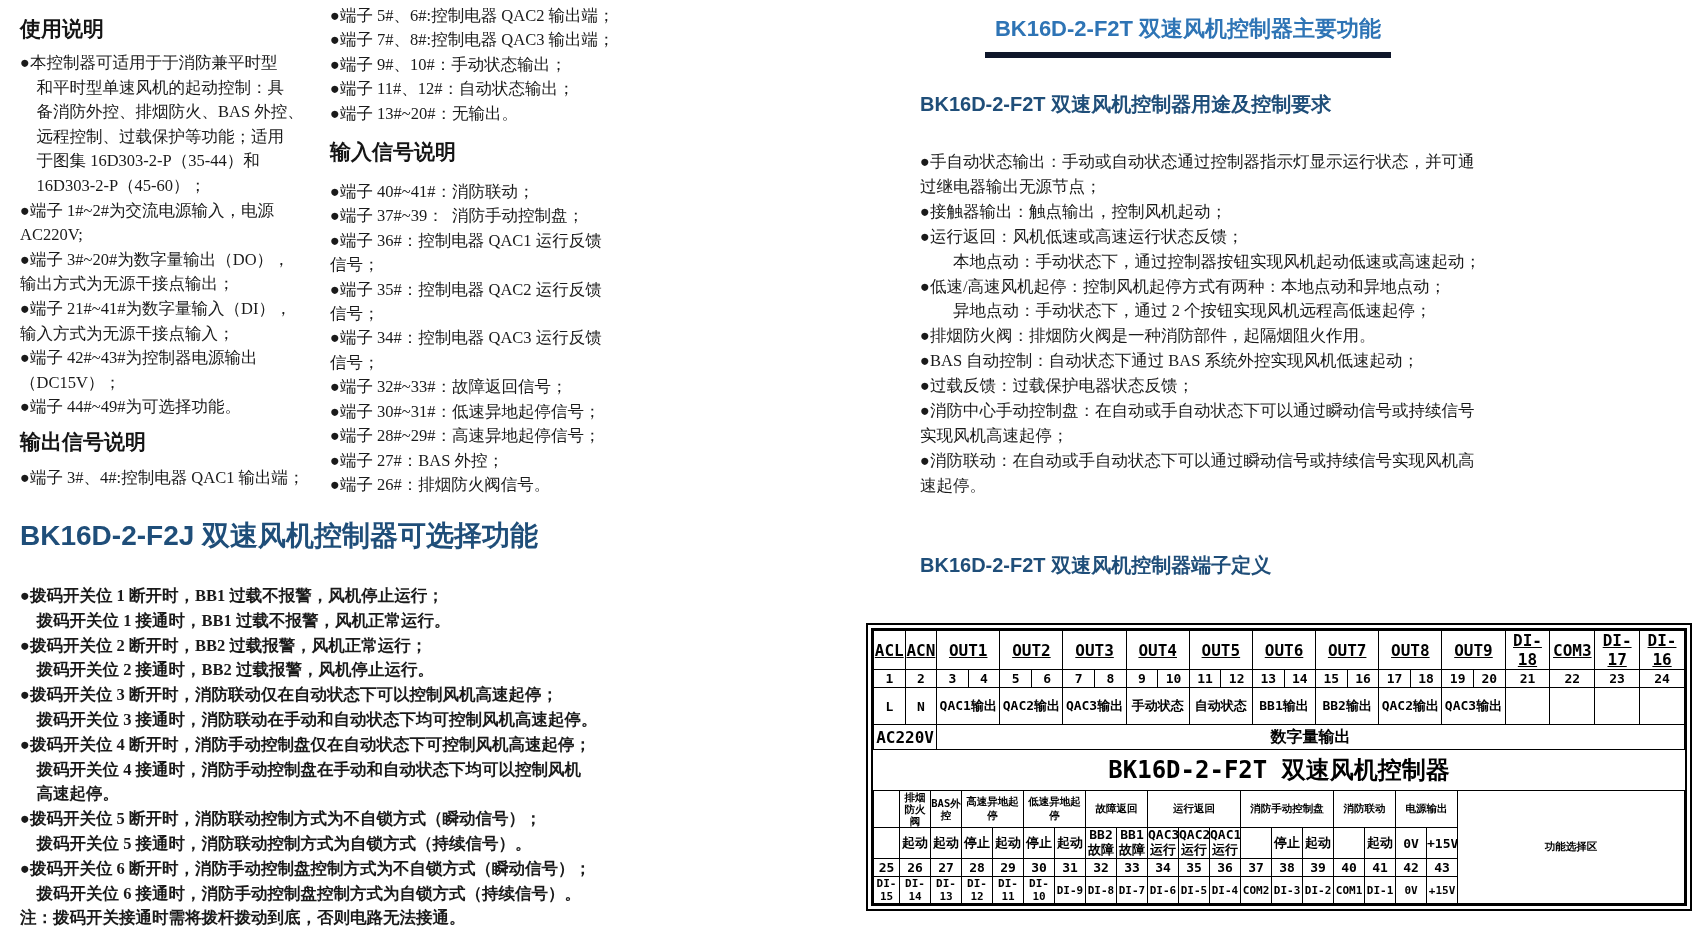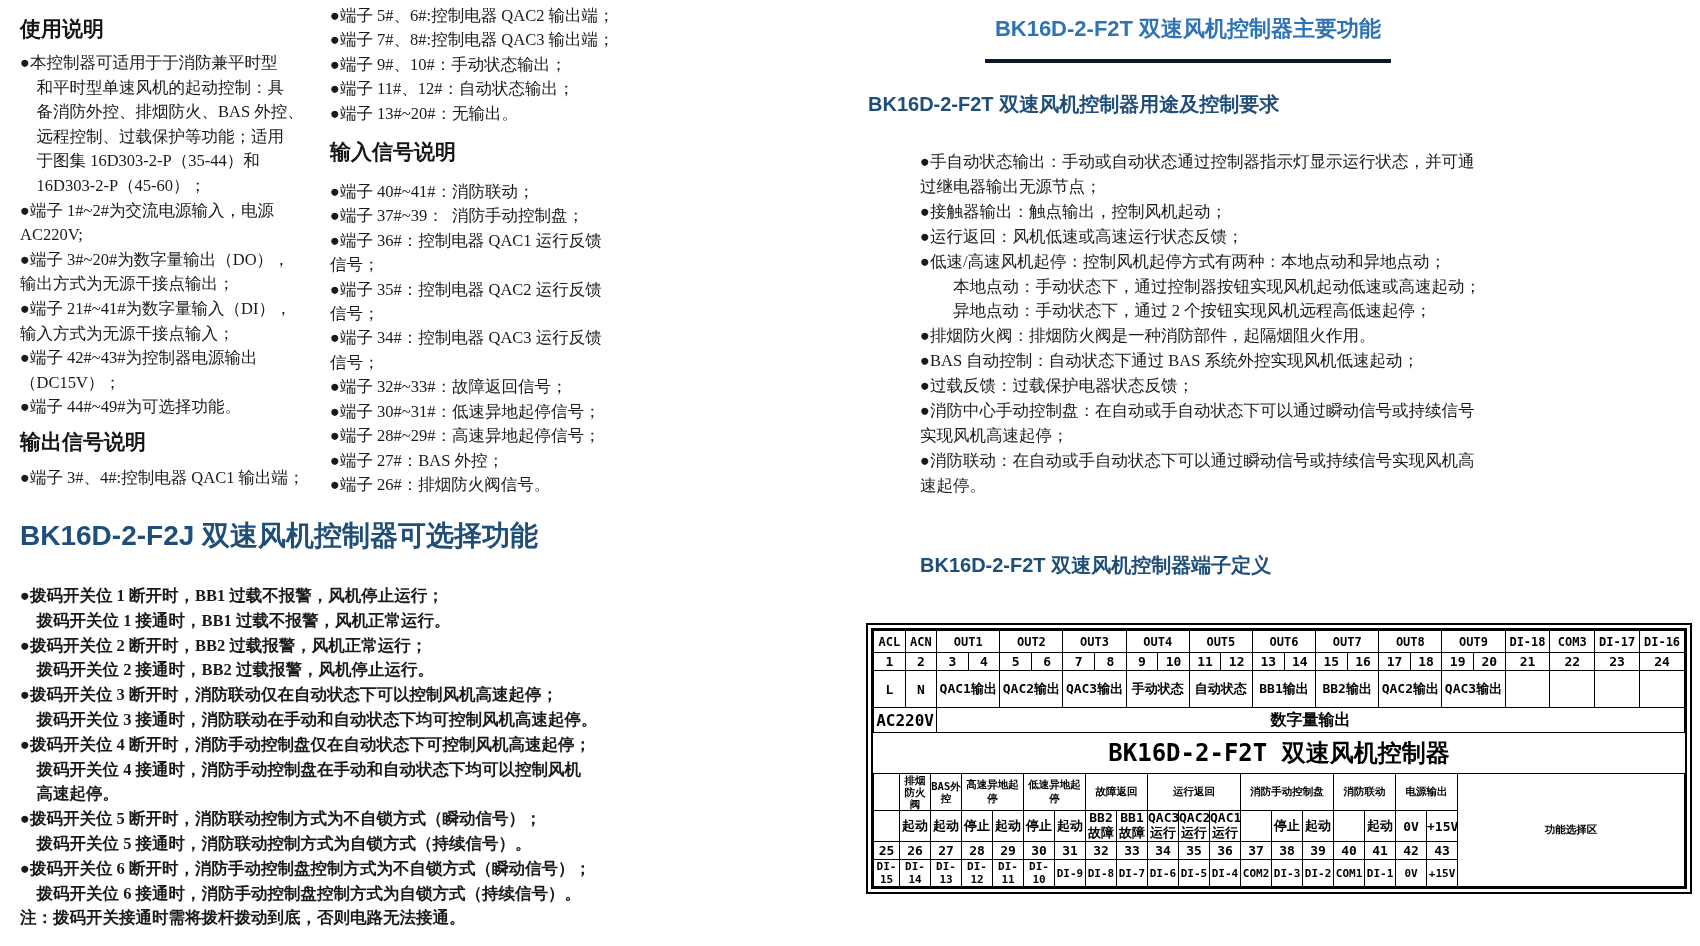--- a/index.html
+++ b/index.html
@@ -16,34 +16,34 @@
   .col1 .h2{margin:9px 0 11px 0;}
   .col1 .line{line-height:24.6px;}
   .col2{left:330px;top:4px;width:316px;}
   .col2 .line{line-height:24.4px;}
   .col2 .black-h{margin:13px 0 15px 0;}
   .sect-left{left:20px;top:522px;width:650px;}
   .sect-left .blue-h{font-size:28px;margin:0 0 34px 0;}
   .sect-left .line{line-height:24.8px;font-weight:bold;}
   .r-title{left:985px;top:14px;width:406px;text-align:center;
            font-family:"Liberation Sans","DejaVu Sans",sans-serif;font-weight:700;font-size:22px;
-           color:#2E74B5;padding-bottom:15px;border-bottom:4px solid #0f172a;}
-  .r-h1{left:868px;top:90px;}
+           color:#2E74B5;padding-bottom:8px;border-bottom:6px solid #0f172a;}
+  .r-h1{left:920px;top:90px;}
   .r-body{left:920px;top:150px;width:606px;}
   .r-body .line{line-height:24.9px;}
   .r-h2{left:920px;top:551px;}
   
   .tbl-outer{left:866px;top:623px;width:816px;border:2px solid #000;padding:3px;background:#fff;}
   .tbl-inner{border:2px solid #000;padding:0;}
   table.term{width:100%;border-collapse:collapse;table-layout:fixed;
              font-family:"DejaVu Sans Mono",monospace;font-weight:600;color:#000;}
   table.term td{border:1px solid #000;text-align:center;vertical-align:middle;padding:0;overflow:hidden;}
   col.cu{width:31px;} col.cw{width:44px;}
   col.c0{width:26px;} col.cl{width:31px;} col.cwide{width:auto;}
-  tr.hdr td{height:21px;font-size:12px;}
+  tr.hdr td{height:21px;font-size:16px;text-decoration:underline;}
   tr.num td{height:17px;font-size:13px;}
   tr.sig td{height:36px;font-size:13px;}
   tr.ac  td{height:24px;font-size:16px;}
   tr.la  td{height:28px;font-size:10.5px;}
   tr.lb  td{height:30px;font-size:13px;}
   tr.lc  td{height:17px;font-size:13px;}
   tr.ld  td{height:20px;font-size:11px;}
   td.sep{border-left:3px double #000;}
   td.tiny{font-size:8px;line-height:1.15;white-space:pre-line;margin-left:48px;}
   td.two{font-size:10px;line-height:1.15;white-space:pre-line;}
@@ -134,22 +134,22 @@
 
 <div class="abs blue-h r-h1">BK16D-2-F2T 双速风机控制器用途及控制要求</div>
 
 <div class="abs r-body">
   <div>
 
   <div class="line">●手自动状态输出：手动或自动状态通过控制器指示灯显示运行状态，并可通</div>
       <div class="line">过继电器输出无源节点；</div>
       <div class="line">●接触器输出：触点输出，控制风机起动；</div>
       <div class="line">●运行返回：风机低速或高速运行状态反馈；</div>
+      <div class="line">　　本地点动：手动状态下，通过控制器按钮实现风机起动低速或高速起动；</div>
       <div class="line">●低速/高速风机起停：控制风机起停方式有两种：本地点动和异地点动；</div>
-      <div class="line">　　本地点动：手动状态下，通过控制器按钮实现风机起动低速或高速起动；</div>
       <div class="line">　　异地点动：手动状态下，通过 2 个按钮实现风机远程高低速起停；</div>
       <div class="line">●排烟防火阀：排烟防火阀是一种消防部件，起隔烟阻火作用。</div>
       <div class="line">●BAS 自动控制：自动状态下通过 BAS 系统外控实现风机低速起动；</div>
       <div class="line">●过载反馈：过载保护电器状态反馈；</div>
       <div class="line">●消防中心手动控制盘：在自动或手自动状态下可以通过瞬动信号或持续信号</div>
       <div class="line">实现风机高速起停；</div>
       <div class="line">●消防联动：在自动或手自动状态下可以通过瞬动信号或持续信号实现风机高</div>
       <div class="line">速起停。</div>
     </div>
 </div>

